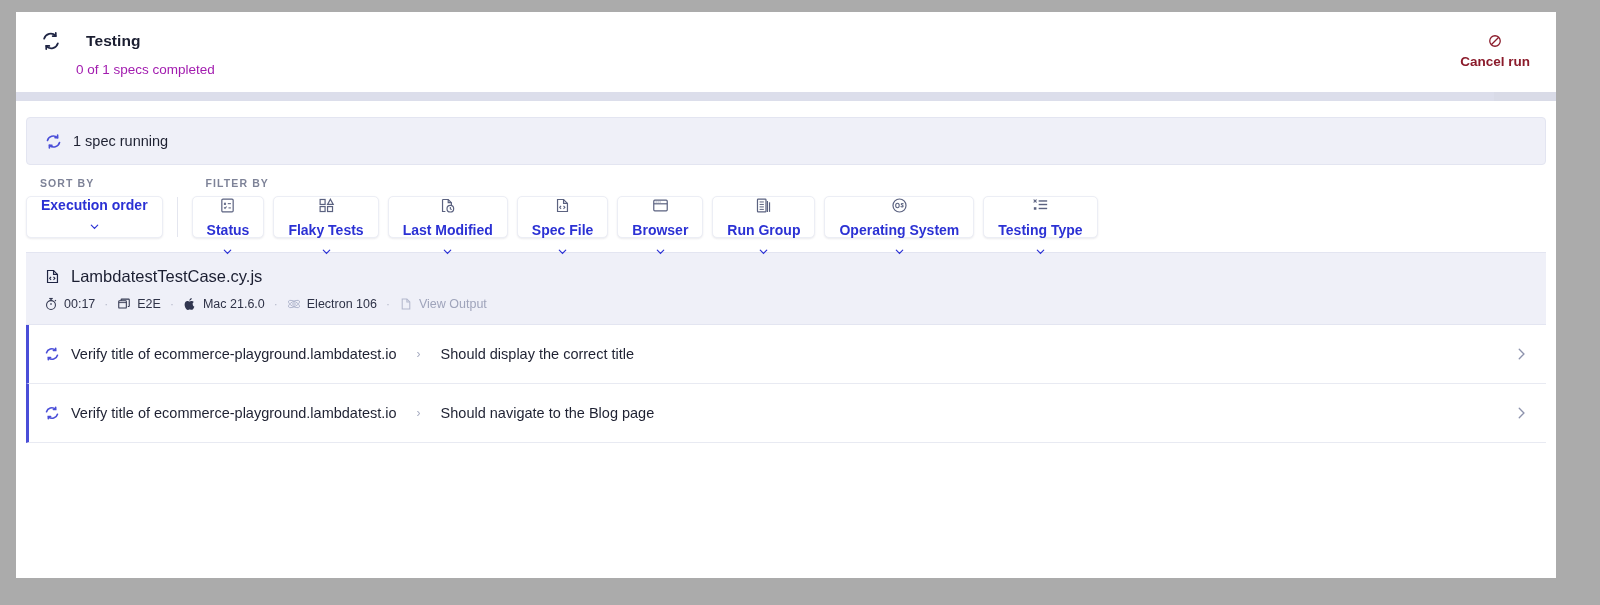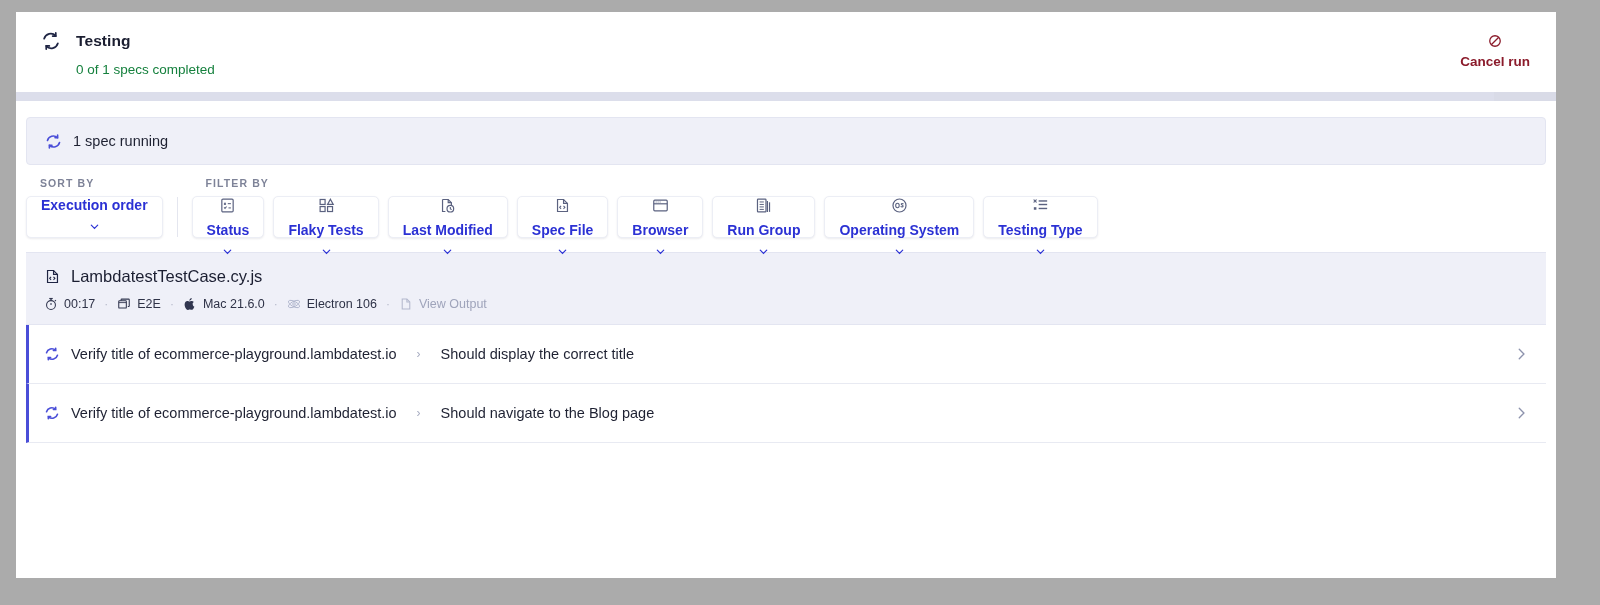--- a/index.html
+++ b/index.html
@@ -30,41 +30,41 @@
   
   .run-header {
     position: relative;
     height: 80px;
     background: #ffffff;
     padding: 18px 24px 0 24px;
   }
   .run-header-top {
     display: flex;
     align-items: center;
-    gap: 14px;
+    gap: 24px;
     text-align: right;
   }
   .header-spinner-icon {
     width: 22px;
     height: 22px;
     color: #1f2544;
     flex: none;
     display: block;
   }
   .run-title {
     font-size: 15.5px;
     font-weight: bold;
     color: #1b1e31;
     letter-spacing: .1px;
   }
   .run-subtitle {
     margin-left: 36px;
     margin-top: 10px;
     font-size: 13.5px;
-    color: #15803d;
+    color: #a21caf;
   }
   .cancel-run {
     position: absolute;
     right: 26px;
     top: 22px;
     display: flex;
     align-items: center;
     gap: 6px;
     color: #8b1b2b;
     font-size: 13.5px;

